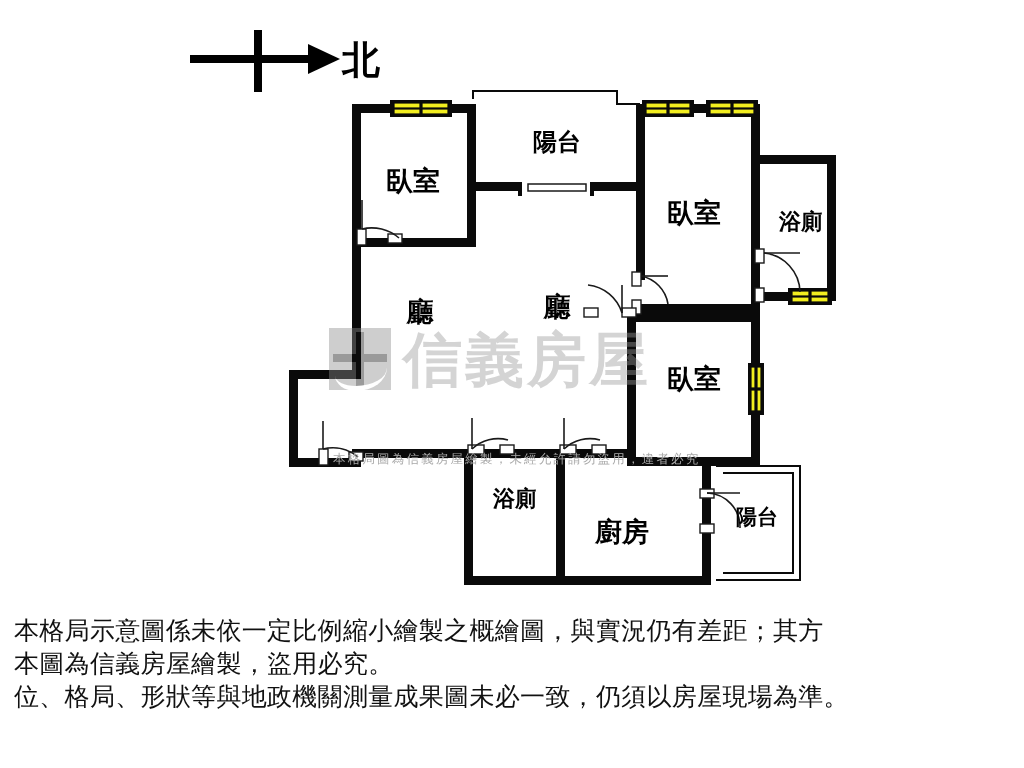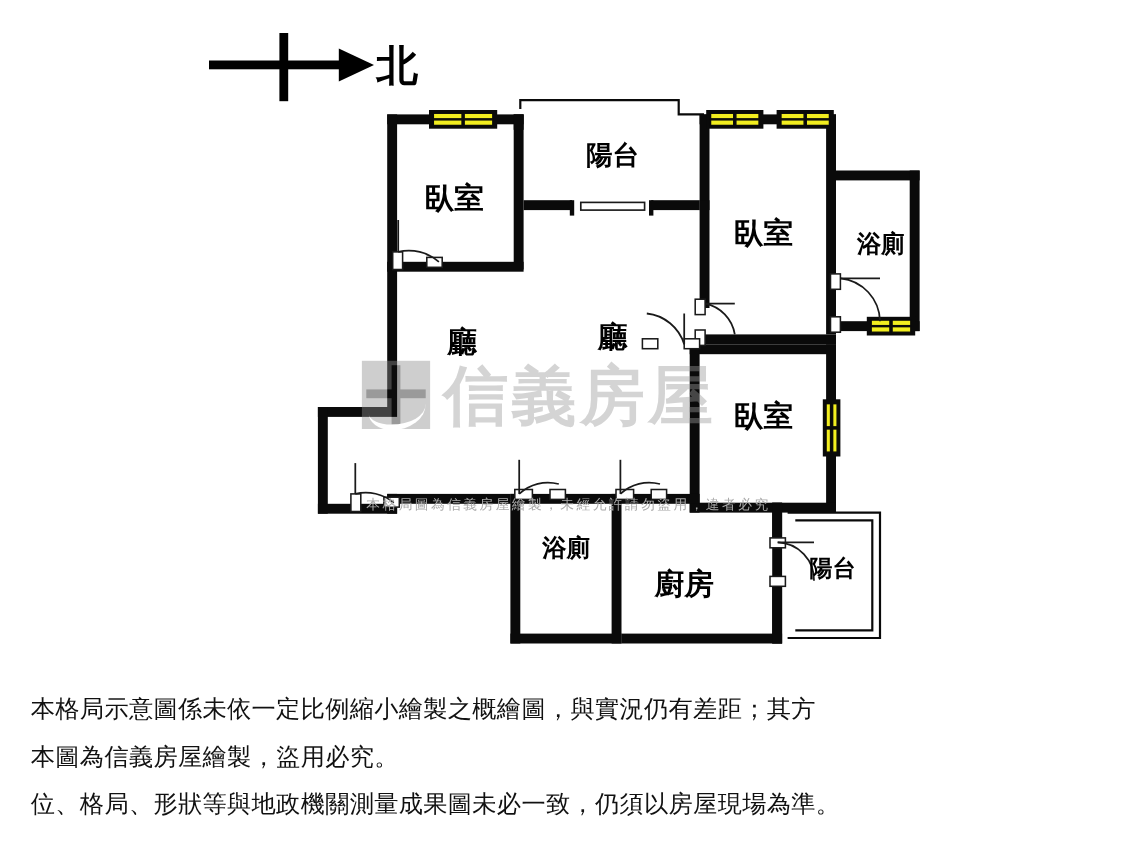--- a/index.html
+++ b/index.html
@@ -148,23 +148,23 @@
     white-space: nowrap;
     margin-top: 44px;
   }
   #disclaimer {
     position: absolute;
     left: 14px;
     top: 616px;
     width: 1000px;
   }
   #disclaimer p {
-    margin: 14px;
-    font-family: Liberation Serif, serif;
-    font-size: 22px;
+    margin: 0;
+    font-family: Liberation Mono, monospace;
+    font-size: 25px;
     line-height: 1.32;
     color: #111111;
     letter-spacing: 0.3px;
     white-space: nowrap;
   }
 </style>
 </head>
 <body>
 
 <div id="floorplan-page">

